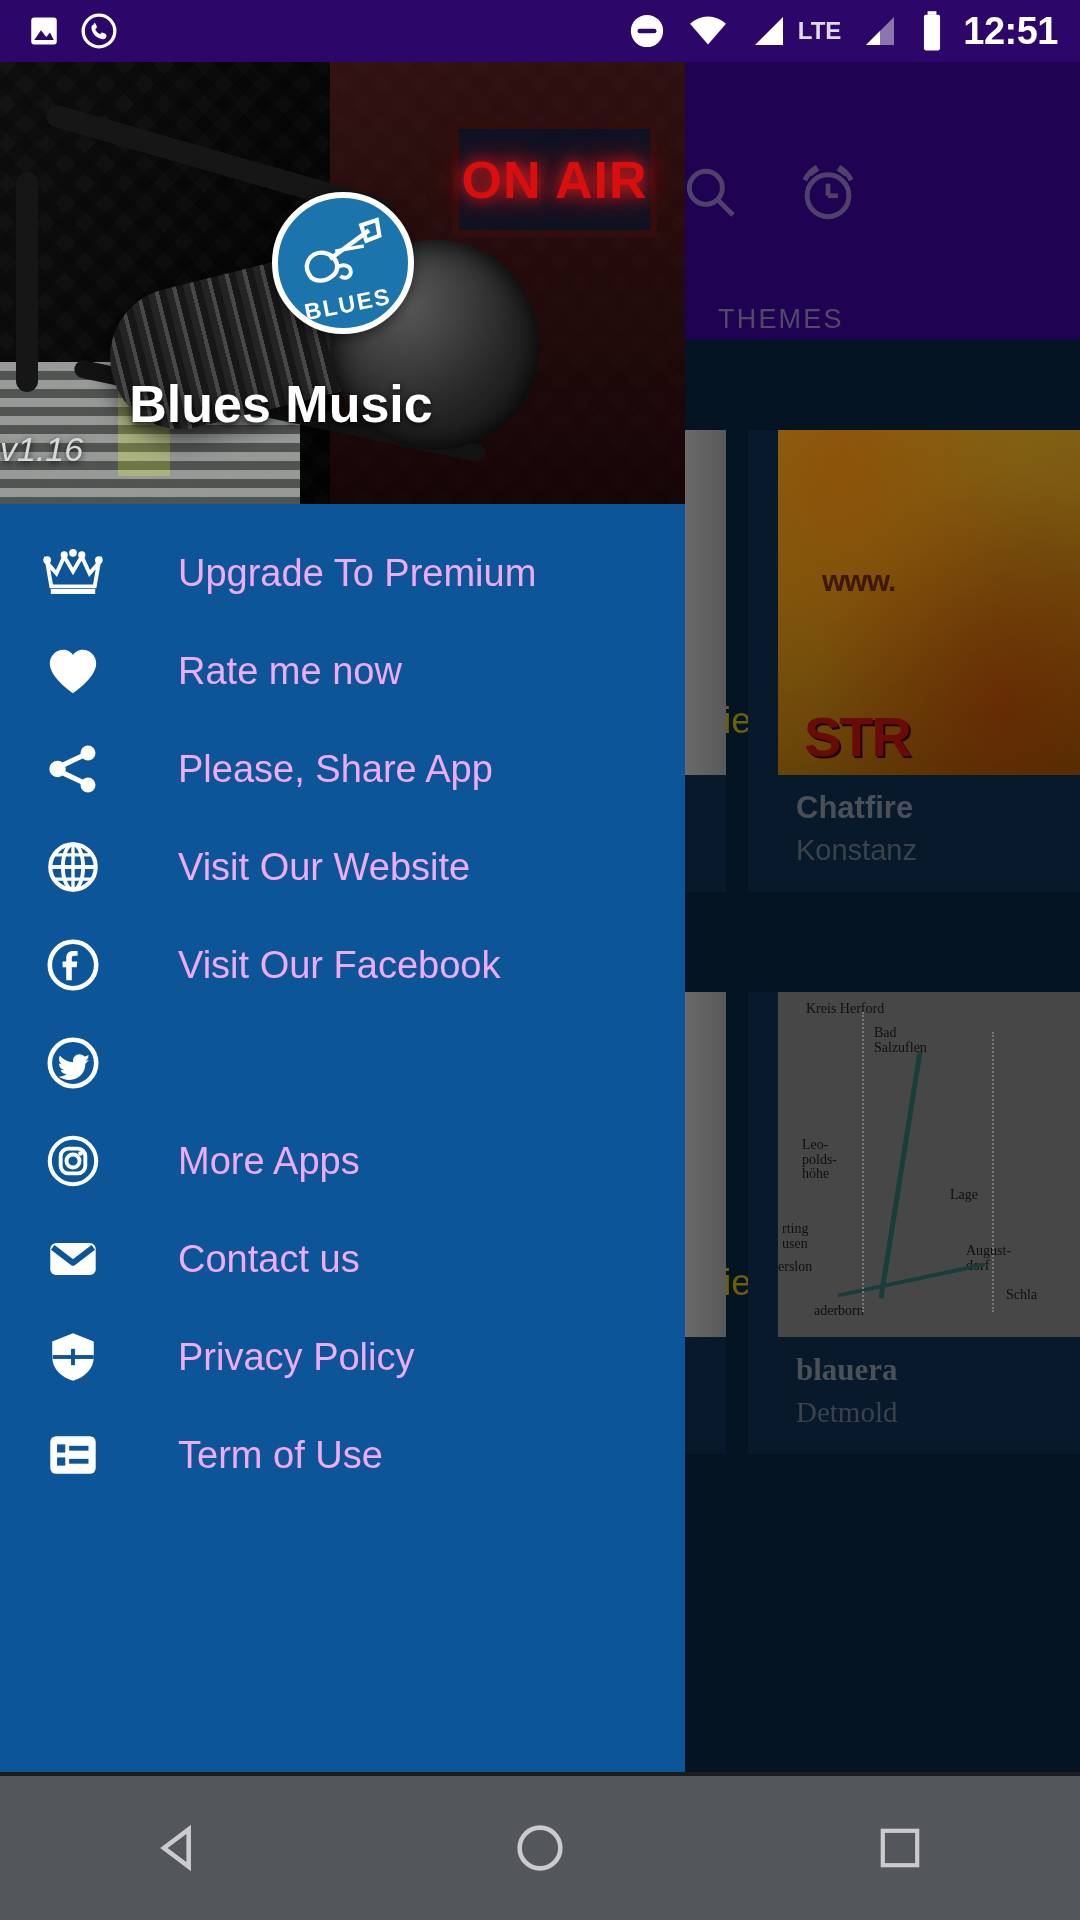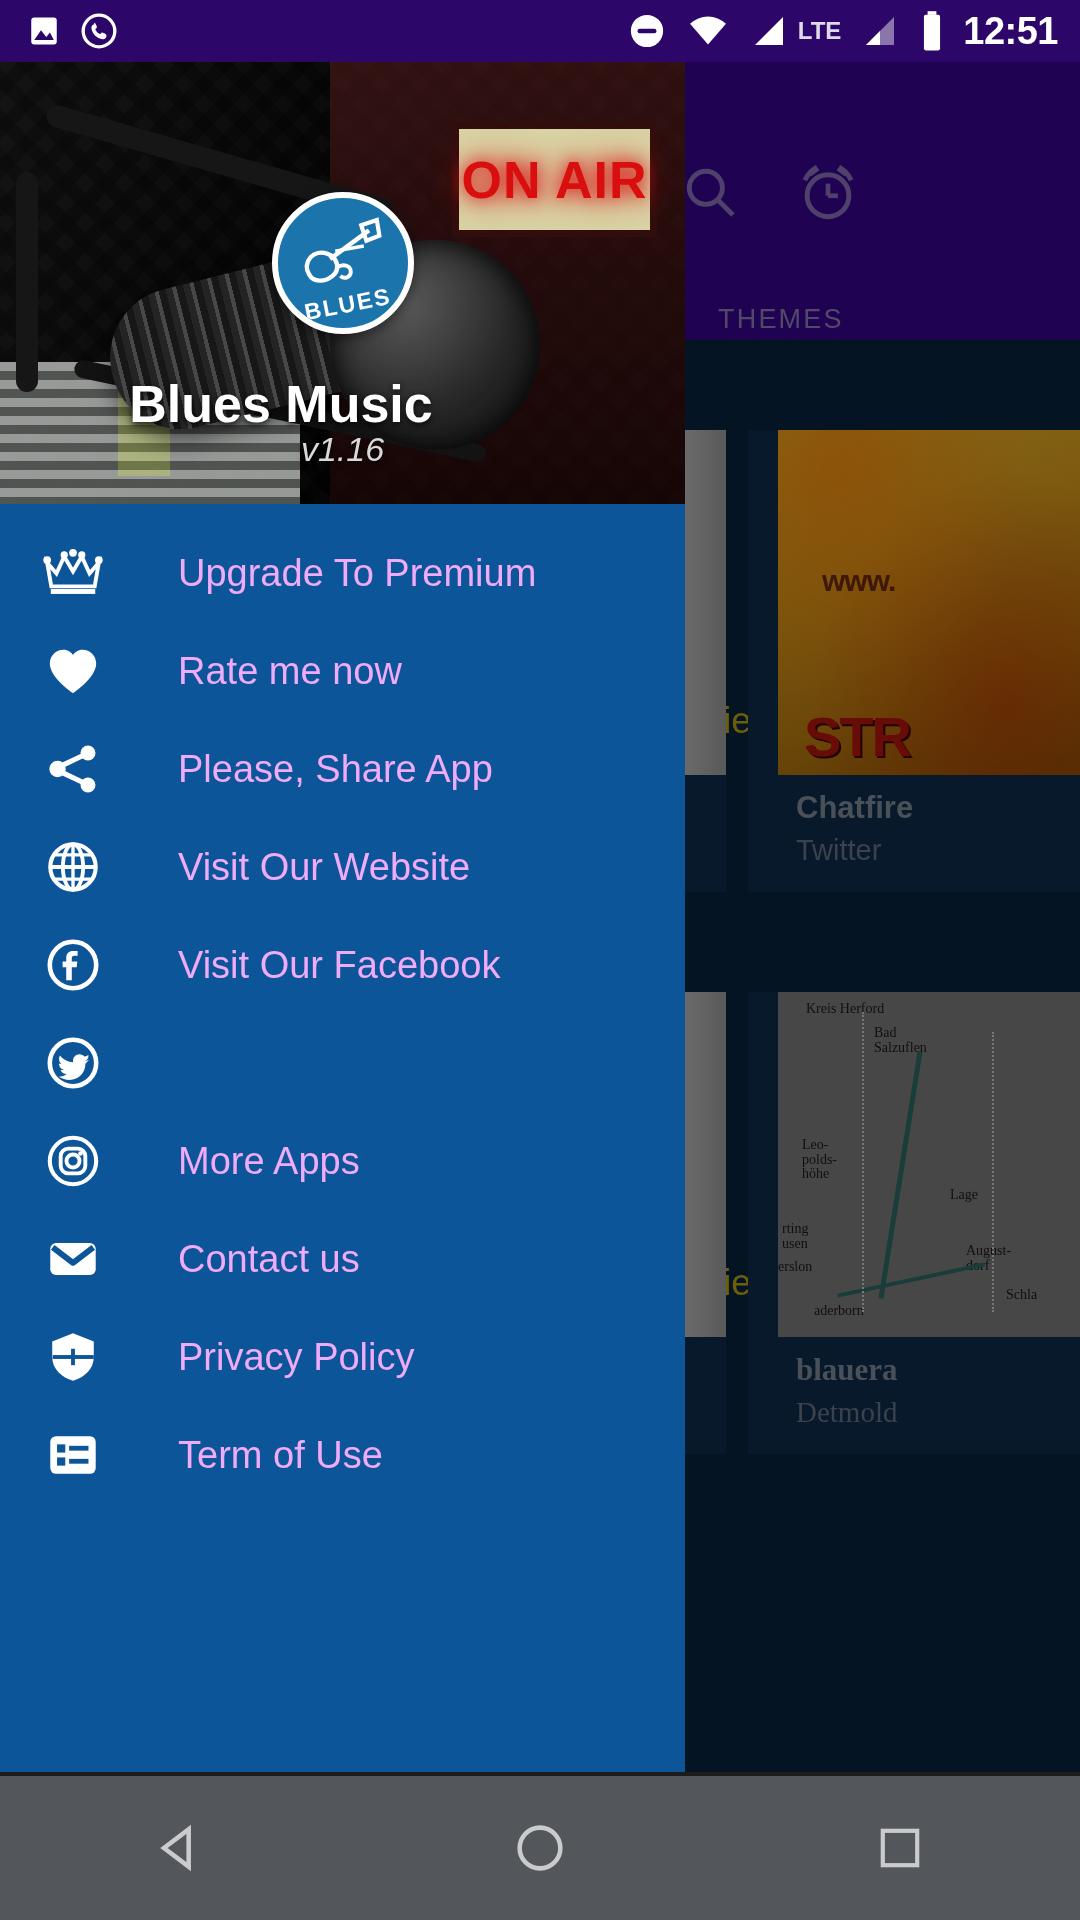--- a/index.html
+++ b/index.html
@@ -92,21 +92,21 @@
     background:
       linear-gradient(115deg, rgba(255,255,255,.05) 0%, rgba(0,0,0,.35) 60%),
       repeating-linear-gradient(45deg, #3a3a3a 0 14px, #1d1d1d 14px 28px),
       repeating-linear-gradient(-45deg, #333 0 14px, #191919 14px 28px);
     background-blend-mode: normal, multiply, normal;
   }
   .ph-wall-right { position: absolute; left: 330px; top: 0; width: 355px; height: 442px;
     background: linear-gradient(180deg, rgba(110,35,35,.5), rgba(40,10,10,.65)); }
   .ph-onair {
     position: absolute; left: 452px; top: 60px; width: 205px; height: 115px;
-    background: #fef9c3; border: 7px solid #3a1110;
+    background: #0f172a; border: 7px solid #3a1110;
     display: flex; align-items: center; justify-content: center;
   }
   .ph-onair span { color: #ff1111; font-size: 52px; font-weight: bold; letter-spacing: 1px;
     text-shadow: 0 0 16px #ff2a2a, 0 0 34px #ff0000; }
   .ph-blinds { position: absolute; left: 0; top: 300px; width: 300px; height: 142px;
     background: repeating-linear-gradient(180deg, #cfd3d0 0 9px, #6e736f 9px 18px); opacity: .85; }
   .ph-blinds-light { position: absolute; left: 118px; top: 318px; width: 52px; height: 96px;
     background: #b9c27a; opacity: .8;
     background: repeating-linear-gradient(180deg, #cfd88f 0 9px, #8b9655 9px 18px); }
   .ph-mic-body {
@@ -144,21 +144,21 @@
     position: absolute; left: 26px; bottom: 10px; color: #fff; font-size: 23px;
     font-weight: bold; letter-spacing: 2px;
     transform: rotate(-11deg);
   }
   #app-title {
     position: absolute; left: 0; top: 312px; width: 562px; text-align: center;
     color: #fff; font-size: 52px; font-weight: bold;
     text-shadow: 0 2px 6px rgba(0,0,0,.85);
   }
   #app-version {
-    position: absolute; left: 0; top: 368px; width: 685px; text-align: center;
+    position: absolute; left: 0; top: 368px; width: 685px; text-align: left;
     color: #d9d9d9; font-size: 34px; font-style: italic;
     text-shadow: 0 2px 6px rgba(0,0,0,.8);
   }
 
   #menu { position: relative; padding-top: 20px; }
   .menu-item {
     display: flex; align-items: center; height: 98px; padding-left: 42px;
   }
   .menu-icon { width: 70px; display: flex; align-items: center; justify-content: flex-start; }
   .menu-label { margin-left: 66px; color: #f0abfc; font-size: 38px; white-space: nowrap; }
@@ -207,21 +207,21 @@
       </div>
     </div>
     <div class="st-card" id="card-r1-b">
       <div class="st-thumb">
         <div class="thumb-img-fire">
           <div class="fire-www">www.</div>
           <div class="fire-str">STR</div>
         </div>
       </div>
       <div class="st-name" style="left:48px; top:360px;">Chatfire</div>
-      <div class="st-sub" style="left:48px; top:404px;">Twitter</div>
+      <div class="st-sub" style="left:48px; top:404px;">Konstanz</div>
     </div>
 
     <div class="st-card" id="card-r2-a">
       <div class="st-thumb">
         <div class="thumb-img-gray"></div>
       </div>
     </div>
     <div class="st-card" id="card-r2-b">
       <div class="st-thumb">
         <div class="thumb-img-map">

